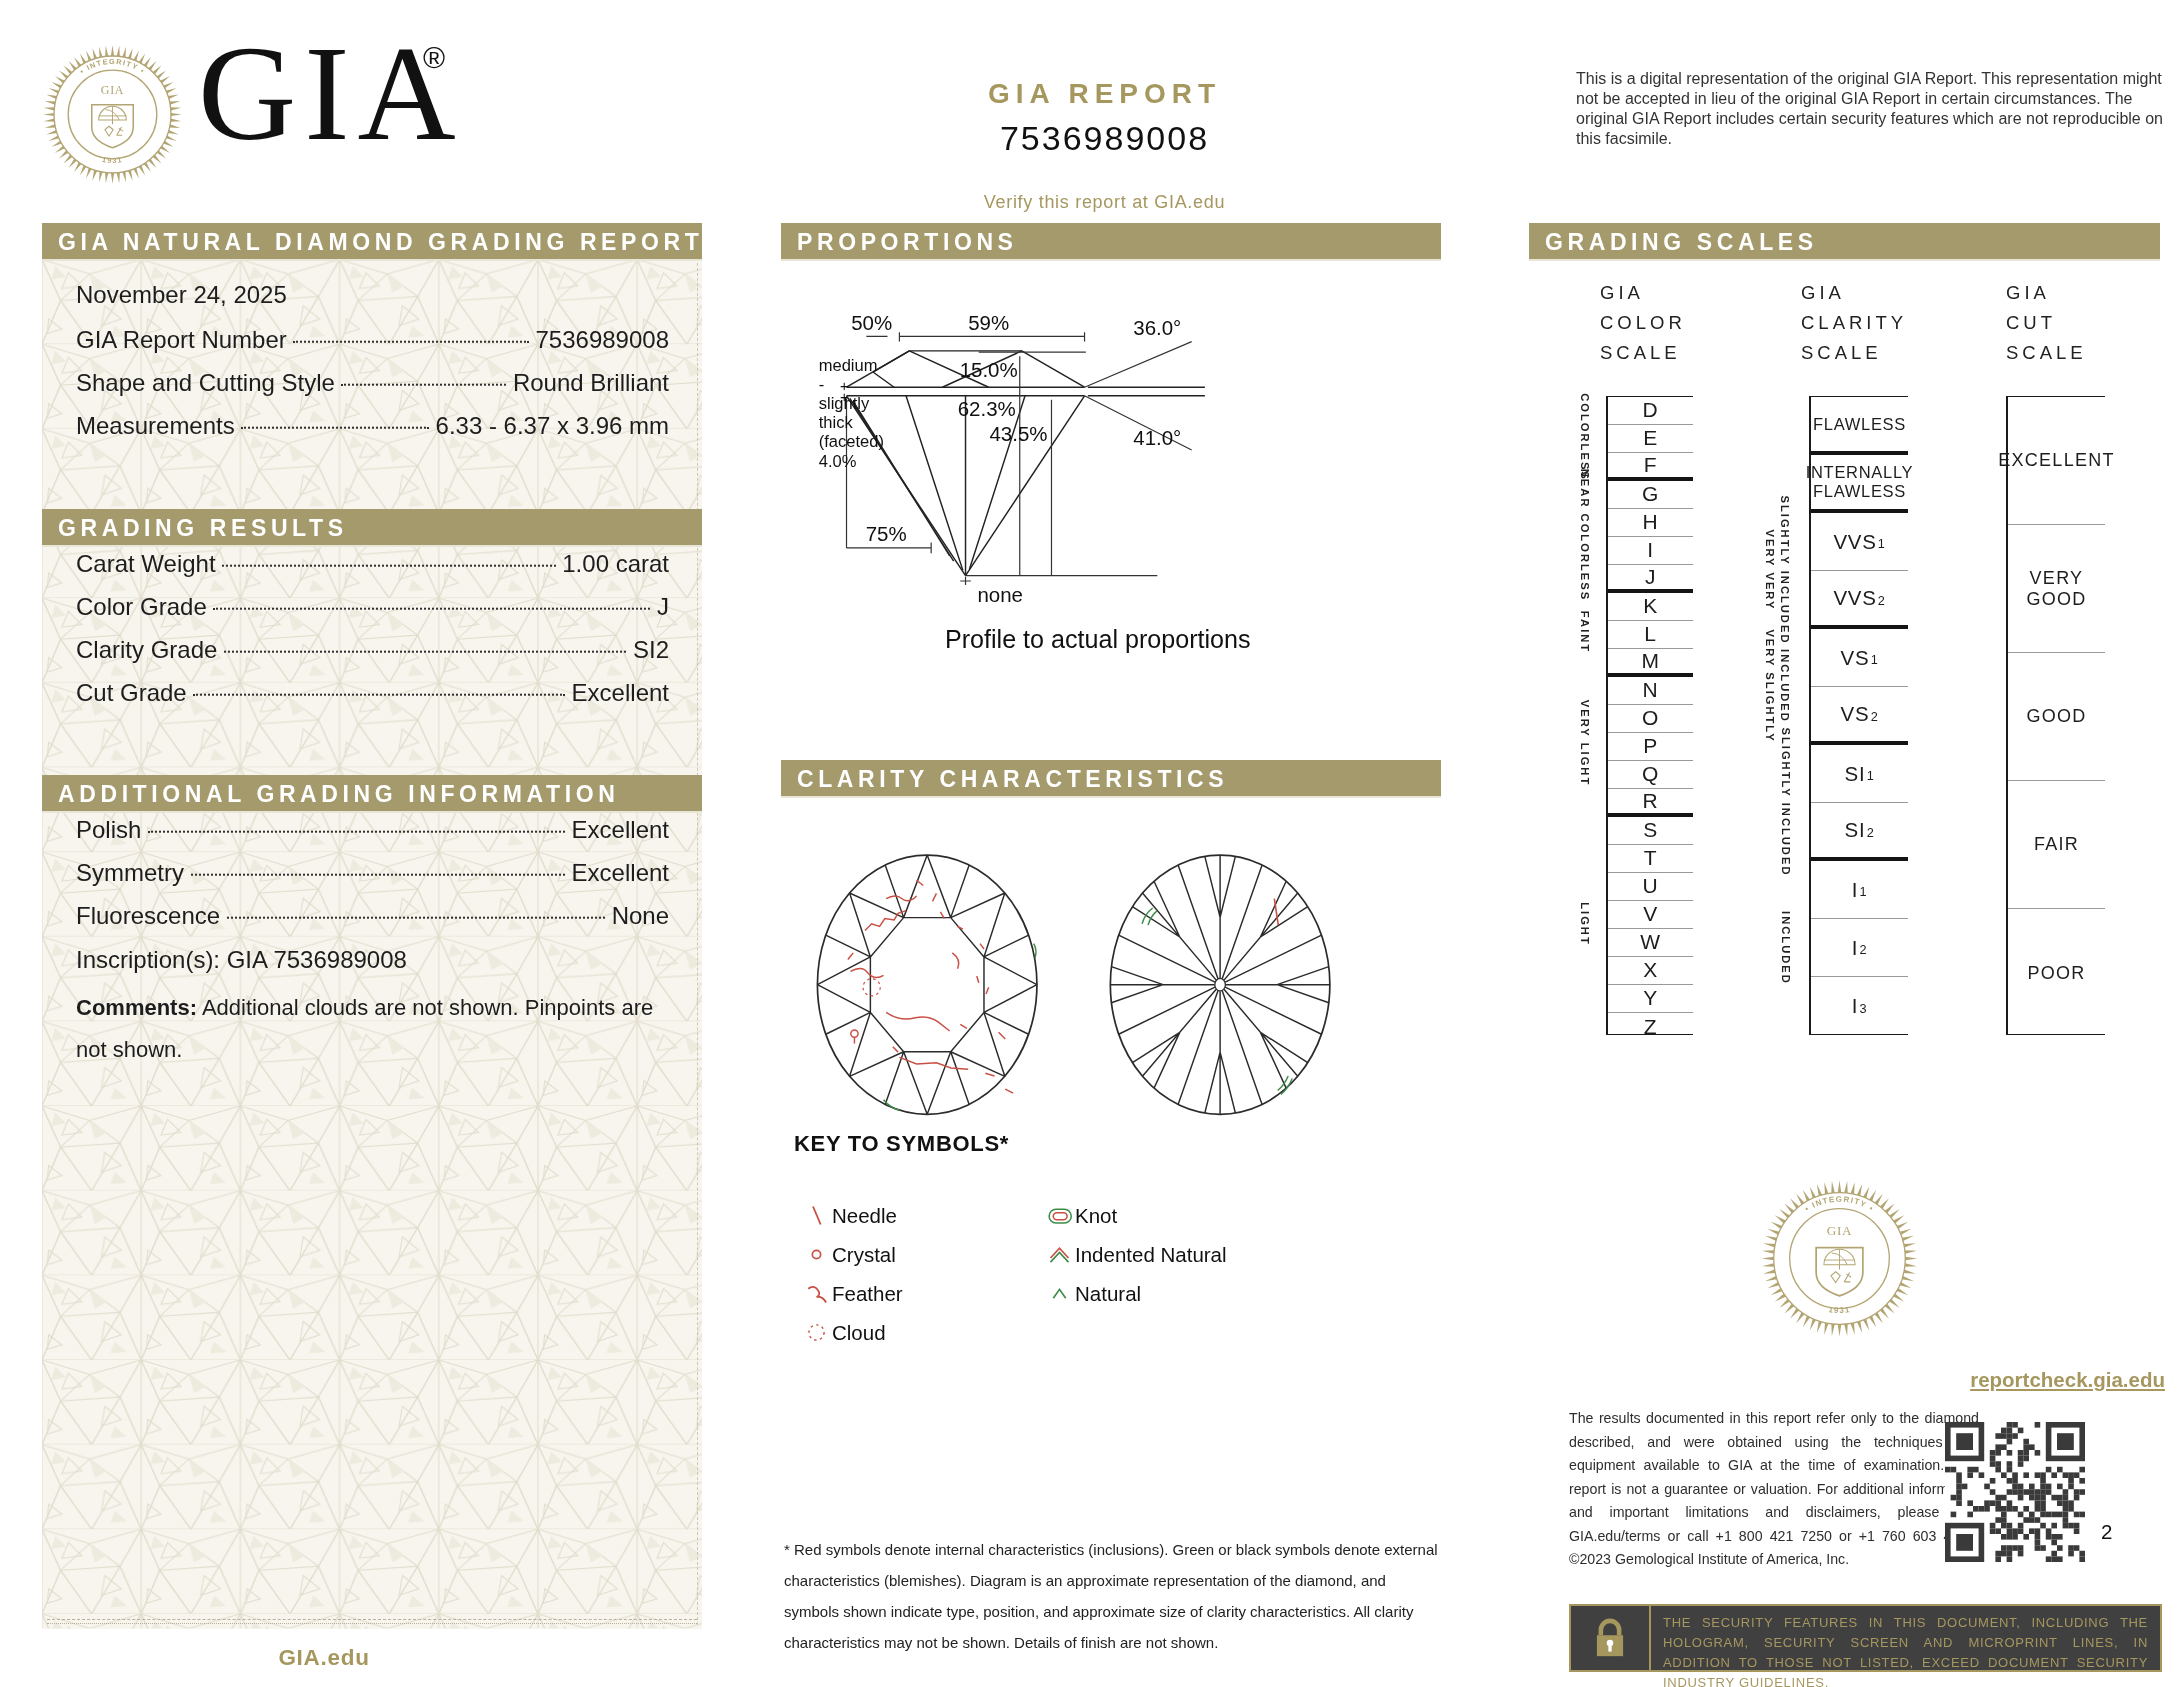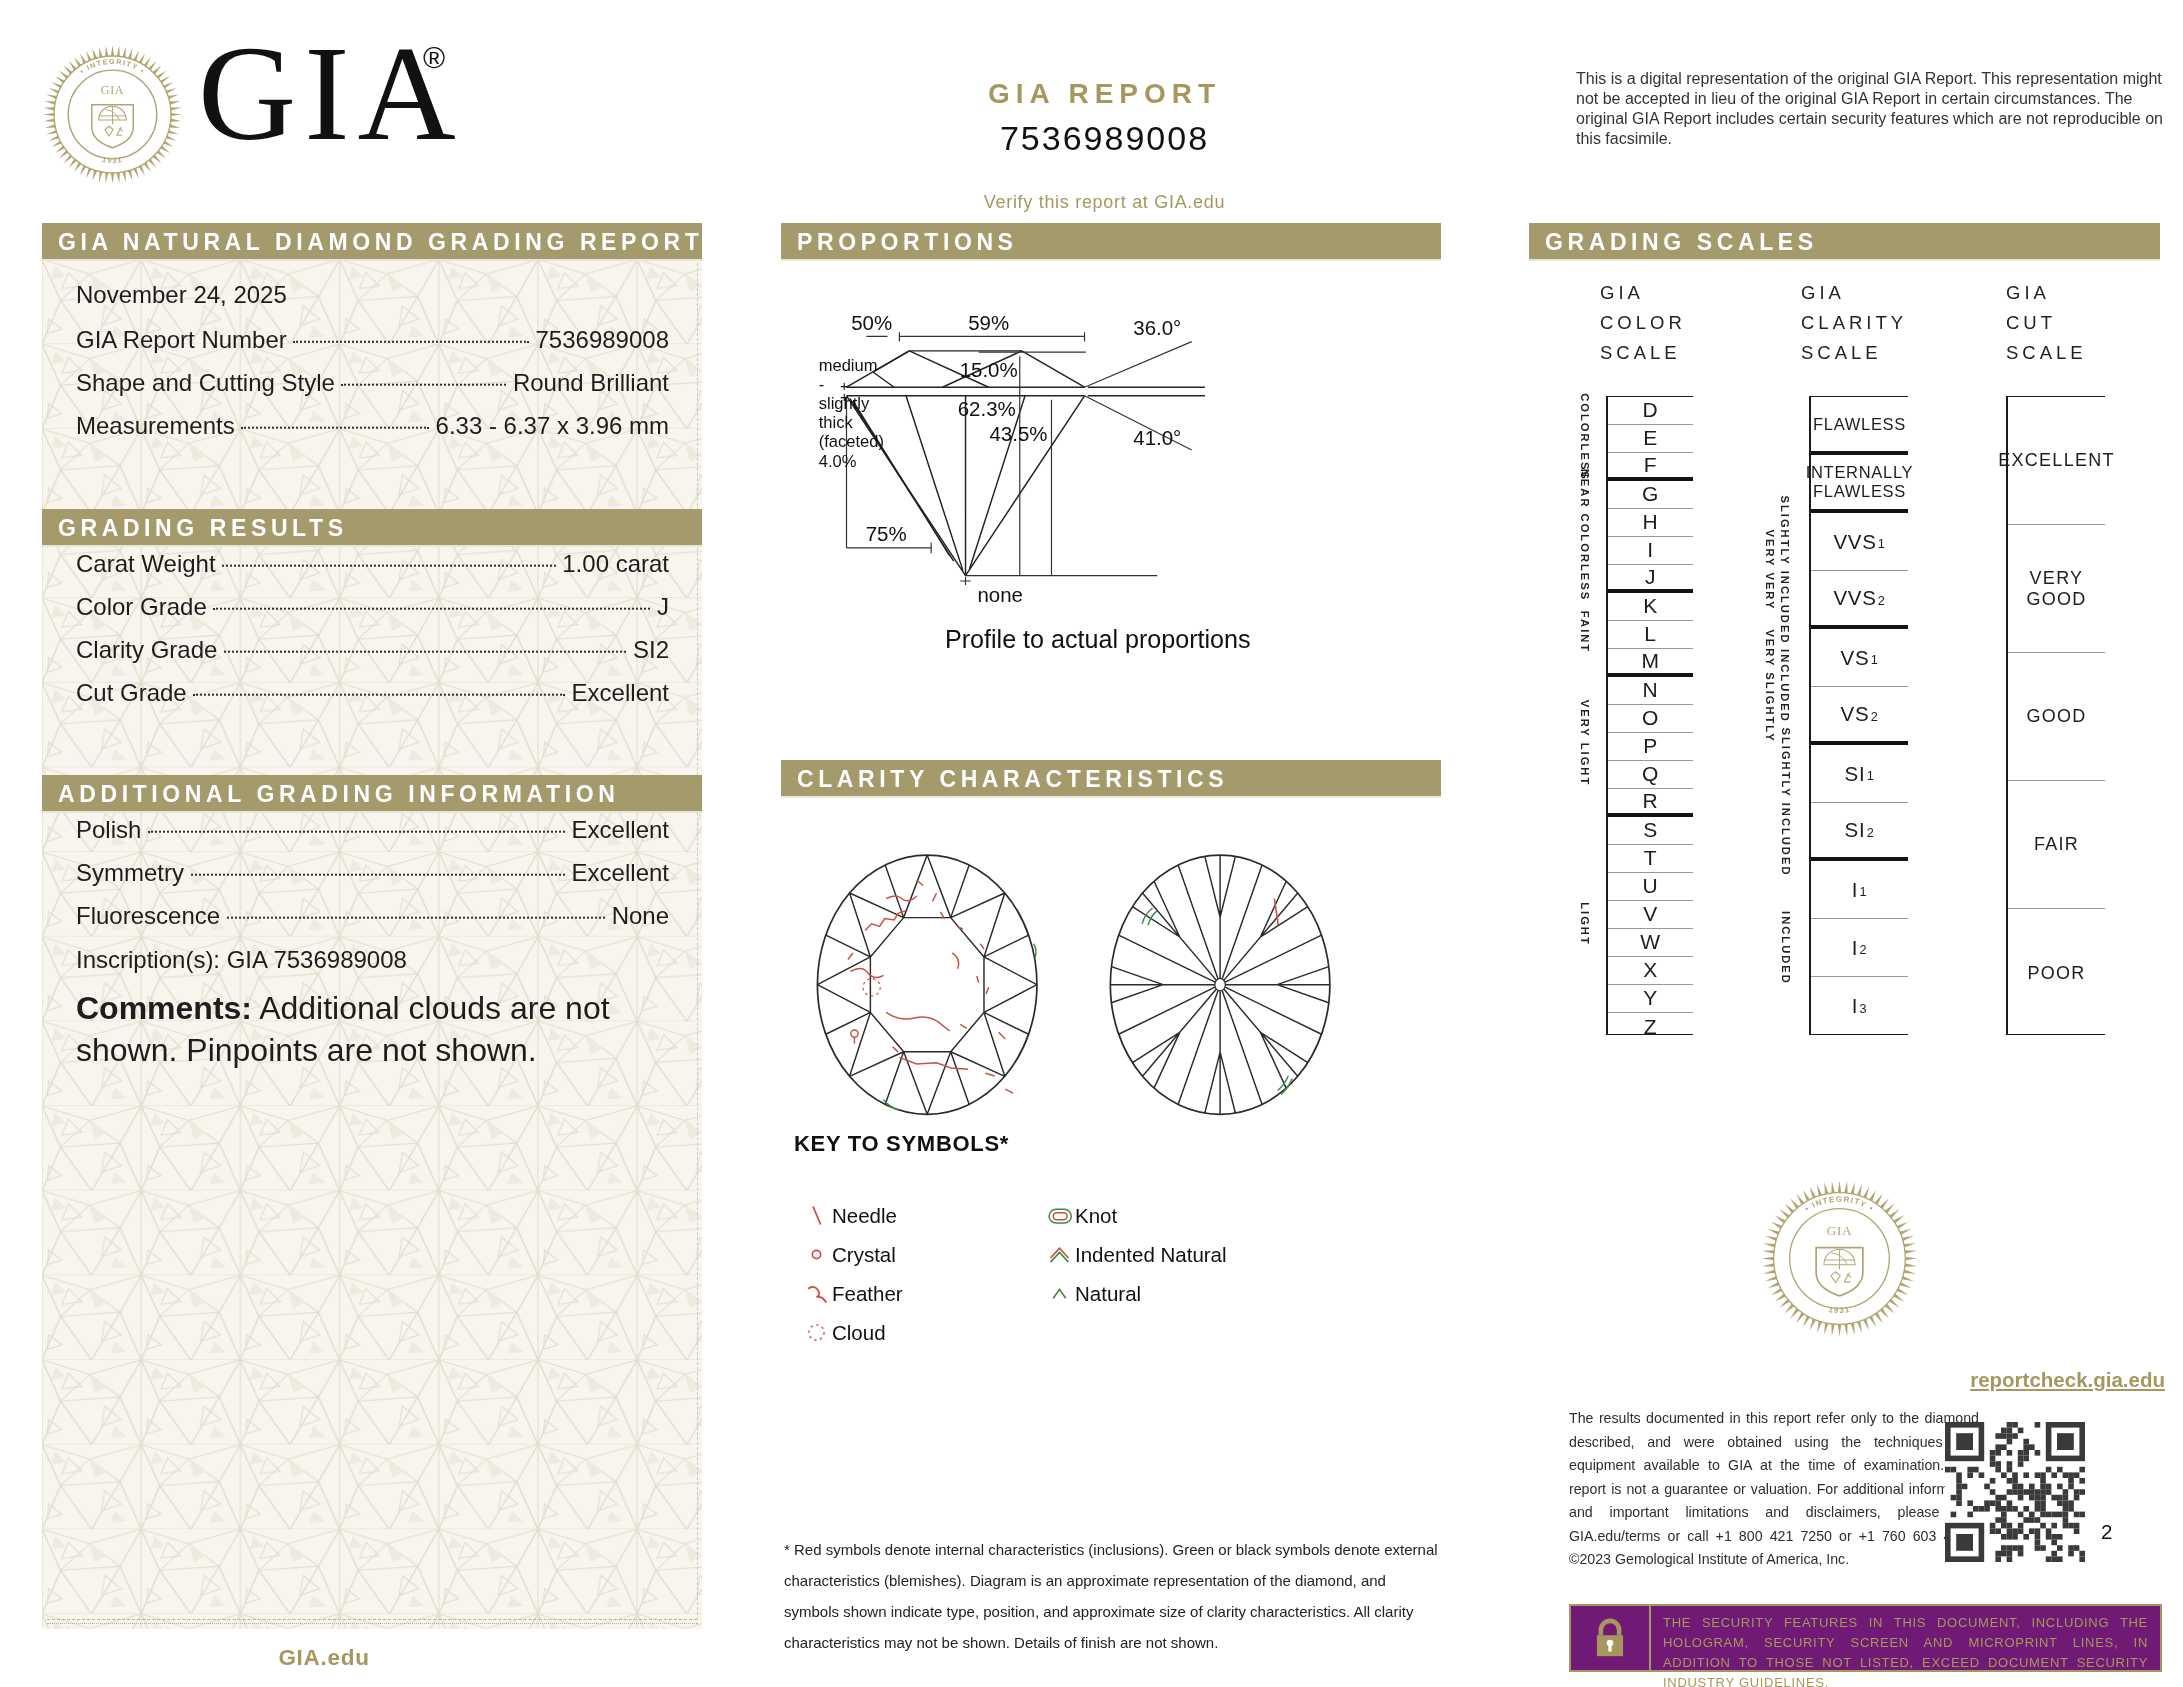--- a/index.html
+++ b/index.html
@@ -162,21 +162,21 @@
     <span class="val">Excellent</span>
   </div>
 <div class="lrow" style="top:902px;">
   <span class="lab">Fluorescence</span>
     <span class="leader"></span>
     <span class="val">None</span>
   </div>
 <div class="lrow" style="top:946px;">
   <span class="lab">Inscription(s): GIA 7536989008</span>
   </div>
-<div class="abs" style="left:76px;top:987px;width:601px;font-size:32px;line-height:42px;color:var(--ink);">
+<div class="abs" style="left:76px;top:987px;width:601px;font-size:22px;line-height:42px;color:var(--ink);">
   <b>Comments:</b><span> Additional clouds are not shown. Pinpoints are not shown.</span>
 </div>
 
 <div class="abs center" style="left:251px;top:1645px;width:146px;font-size:22.5px;font-weight:bold;color:var(--gold);letter-spacing:0.7px;">GIA.edu</div>
 
 <div class="bar" style="left:781px;top:223px;width:660px;">PROPORTIONS</div>
 
 <svg class="abs" id="prop-svg" style="left:787px;top:278px;" width="648" height="397" viewBox="0 0 980 600">
   <g fill="none" stroke="#222" stroke-width="2.2" stroke-linejoin="round">
 
@@ -608,21 +608,21 @@
     <rect x="16.96" y="16.96" width="25.44" height="25.44" fill="#3a3a3a"></rect>
     <rect x="152.64000000000001" y="0" width="59.36" height="59.36" fill="#3a3a3a"></rect>
     <rect x="161.12" y="8.48" width="42.400000000000006" height="42.400000000000006" fill="#fff"></rect>
     <rect x="169.60000000000002" y="16.96" width="25.44" height="25.44" fill="#3a3a3a"></rect>
     <rect x="0" y="152.64000000000001" width="59.36" height="59.36" fill="#3a3a3a"></rect>
     <rect x="8.48" y="161.12" width="42.400000000000006" height="42.400000000000006" fill="#fff"></rect>
     <rect x="16.96" y="169.60000000000002" width="25.44" height="25.44" fill="#3a3a3a"></rect>
   </svg>
 <div class="abs" style="left:2101px;top:1520px;font-size:20.5px;color:#111;">2</div>
 
-<div class="abs" style="left:1569px;top:1604px;width:593px;height:68px;border:2px solid var(--gold);box-sizing:border-box;display:flex;background:#701a75;">
+<div class="abs" style="left:1569px;top:1604px;width:593px;height:68px;border:2px solid var(--gold);box-sizing:border-box;display:flex;background:#404040;">
   <div class="seccell" style="width:78px;border-right:2px solid var(--gold);flex:0 0 78px;">
     <svg width="34" height="41" viewBox="0 0 52 62">
       <path d="M12,26 v-8 a14,14 0 0 1 28,0 v8" fill="none" stroke="#a6975f" stroke-width="7"></path>
       <rect x="6" y="26" width="40" height="32" fill="#a6975f"></rect>
       <circle cx="26" cy="38" r="5" fill="#fff"></circle>
         <rect x="23.5" y="40" width="5" height="11" fill="#fff"></rect>
     </svg>
   </div>
   <div class="just" style="flex:1;padding:7.3px 12px;font-size:13px;line-height:20px;letter-spacing:0.7px;font-weight:500;color:var(--gold);">THE SECURITY FEATURES IN THIS DOCUMENT, INCLUDING THE HOLOGRAM, SECURITY SCREEN AND MICROPRINT LINES, IN ADDITION TO THOSE NOT LISTED, EXCEED DOCUMENT SECURITY INDUSTRY GUIDELINES.</div>
 </div>

